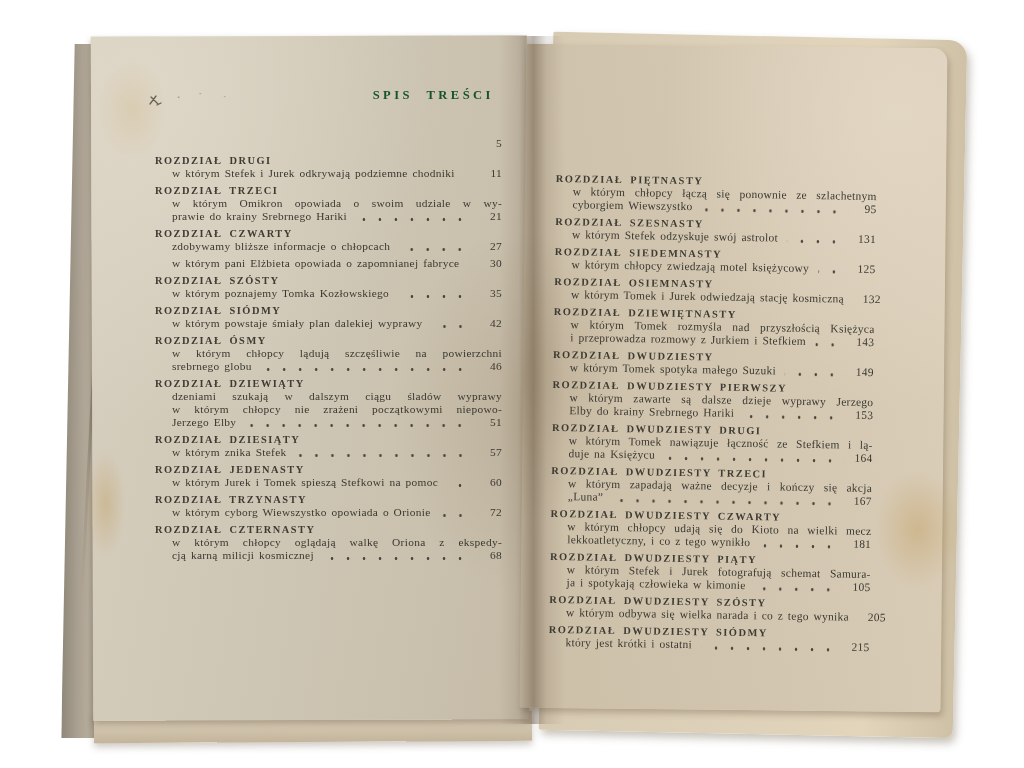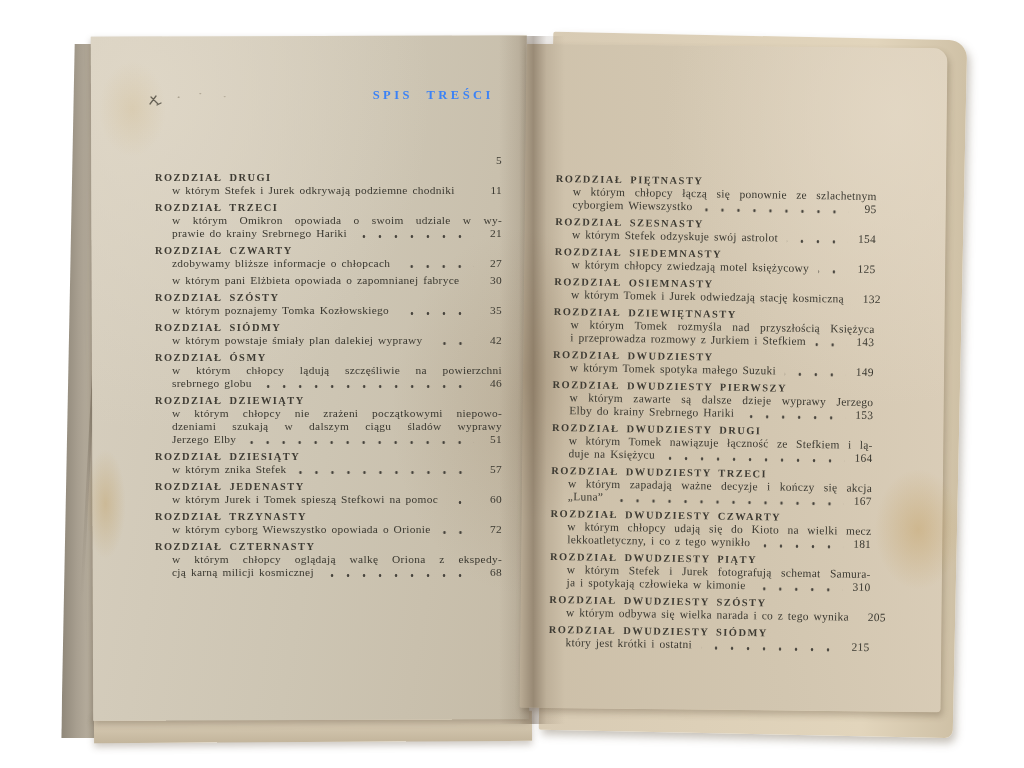--- a/index.html
+++ b/index.html
@@ -71,21 +71,21 @@
       radial-gradient(2.2px 1.6px at 12% 60%,rgba(92,82,62,0.55),rgba(92,82,62,0) 70%),
       radial-gradient(2.2px 1.6px at 42% 30%,rgba(92,82,62,0.40),rgba(92,82,62,0) 70%),
       radial-gradient(2.2px 1.6px at 76% 55%,rgba(92,82,62,0.32),rgba(92,82,62,0) 70%);}
 
   
   .toc-col{position:absolute;z-index:10;color:#3a3830;}
   .toc-col-left{left:155px;top:88px;width:347px;}
   .toc-col-right{left:556px;top:172px;width:321px;transform:rotate(0.9deg);transform-origin:0 0;}
   .toc-title{
     text-align:right;padding-right:8px;font-weight:bold;font-size:12.5px;
-    letter-spacing:3.5px;word-spacing:7px;color:#3b82f6;margin-bottom:51px;
+    letter-spacing:3.5px;word-spacing:7px;color:#14532d;margin-bottom:34px;
   }
   .entry{margin-bottom:4px;}
   .head{
     font-weight:bold;font-size:10.4px;line-height:13px;letter-spacing:1.5px;
     word-spacing:3px;color:#3e3b33;
   }
   .bodyline{
     padding-left:17px;font-size:11.4px;line-height:13px;letter-spacing:0.3px;
     word-spacing:1.6px;color:#3a3830;
   }
@@ -182,22 +182,22 @@
           <div class="head">ROZDZIAŁ ÓSMY</div>
           <div class="bodyline cont">w którym chłopcy lądują szczęśliwie na powierzchni</div>
           <div class="bodyline lastline">
             <span class="txt">srebrnego globu</span>
             <span class="dots show"></span>
             <span class="num">46</span>
           </div>
         </div>
         <div class="entry">
           <div class="head">ROZDZIAŁ DZIEWIĄTY</div>
+          <div class="bodyline cont">dzeniami szukają w dalszym ciągu śladów wyprawy</div>
           <div class="bodyline cont">w którym chłopcy nie zrażeni początkowymi niepowo-</div>
-          <div class="bodyline cont">dzeniami szukają w dalszym ciągu śladów wyprawy</div>
           <div class="bodyline lastline">
             <span class="txt">Jerzego Elby</span>
             <span class="dots show"></span>
             <span class="num">51</span>
           </div>
         </div>
         <div class="entry">
           <div class="head">ROZDZIAŁ DZIESIĄTY</div>
           <div class="bodyline lastline">
             <span class="txt">w którym znika Stefek</span>
@@ -242,21 +242,21 @@
             <span class="txt">cyborgiem Wiewszystko</span>
             <span class="dots show"></span>
             <span class="num">95</span>
           </div>
         </div>
         <div class="entry">
           <div class="head">ROZDZIAŁ SZESNASTY</div>
           <div class="bodyline lastline">
             <span class="txt">w którym Stefek odzyskuje swój astrolot</span>
             <span class="dots show"></span>
-            <span class="num">154</span>
+            <span class="num">131</span>
           </div>
         </div>
         <div class="entry">
           <div class="head">ROZDZIAŁ SIEDEMNASTY</div>
           <div class="bodyline lastline">
             <span class="txt">w którym chłopcy zwiedzają motel księżycowy</span>
             <span class="dots show"></span>
             <span class="num">125</span>
           </div>
         </div>
@@ -320,21 +320,21 @@
             <span class="dots show"></span>
             <span class="num">181</span>
           </div>
         </div>
         <div class="entry">
           <div class="head">ROZDZIAŁ DWUDZIESTY PIĄTY</div>
           <div class="bodyline cont">w którym Stefek i Jurek fotografują schemat Samura-</div>
           <div class="bodyline lastline">
             <span class="txt">ja i spotykają człowieka w kimonie</span>
             <span class="dots show"></span>
-            <span class="num">310</span>
+            <span class="num">105</span>
           </div>
         </div>
         <div class="entry">
           <div class="head">ROZDZIAŁ DWUDZIESTY SZÓSTY</div>
           <div class="bodyline lastline">
             <span class="txt">w którym odbywa się wielka narada i co z tego wynika</span>
             <span class="dots"></span>
             <span class="num">205</span>
           </div>
         </div>

